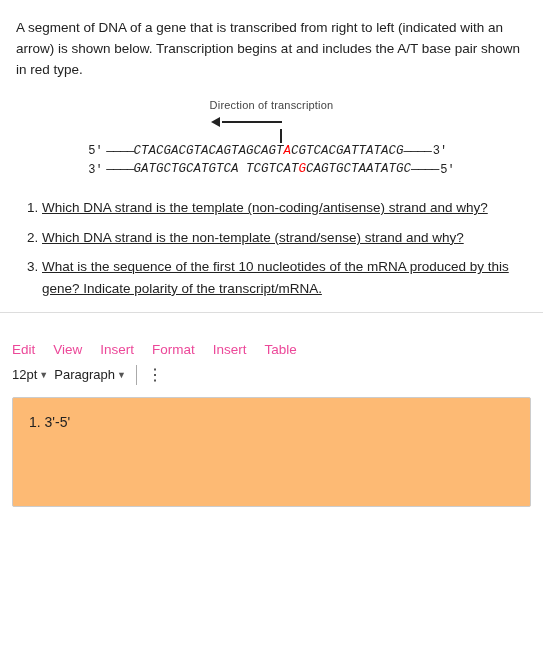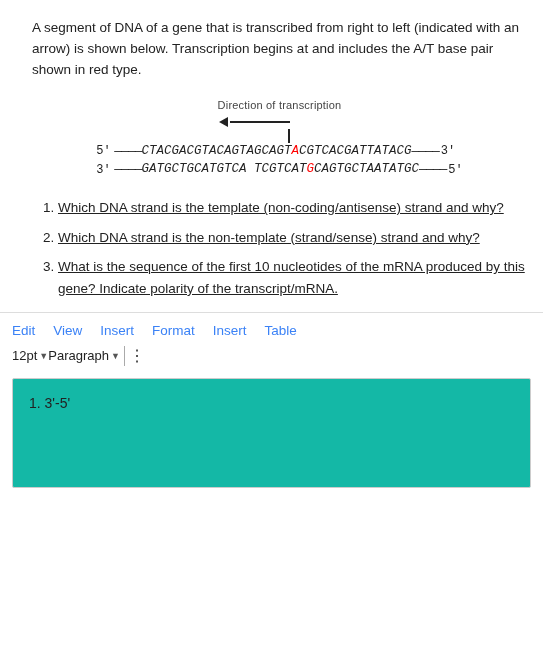--- a/index.html
+++ b/index.html
@@ -7,21 +7,21 @@
       font-family: Arial, sans-serif;
       font-size: 14px;
       background: #fff;
       color: #222;
       width: 543px;
       min-height: 660px;
       overflow-x: hidden;
     }
 
     .content-area {
-      padding: 18px 16px 0 32px;
+      padding: 18px 16px 0 16px;
     }
 
     .intro-text {
       font-size: 13.5px;
       line-height: 1.55;
       margin-bottom: 18px;
     }
 
     .diagram-container {
       display: flex;
@@ -127,30 +127,32 @@
     .toolbar-area {
       border-top: 1px solid #ddd;
       padding: 6px 12px 0 12px;
     }
 
     .menu-bar {
       display: flex;
       gap: 18px;
       font-size: 13.5px;
       padding: 4px 0;
-      color: #3b82f6;
+      color: #ec4899;
+      margin-top: 19px;
     }
 
     .menu-item {
       cursor: pointer;
     }
 
     .formatting-bar {
       display: flex;
       align-items: center;
+      gap: 6px;
       padding: 4px 0;
       font-size: 13px;
     }
 
     .format-select {
       display: flex;
       align-items: center;
       gap: 2px;
       font-size: 13px;
     }
@@ -174,21 +176,21 @@
       cursor: pointer;
     }
 
     .answer-box {
       margin: 8px 12px 0 12px;
       border: 1px solid #ccc;
       border-radius: 2px;
       padding: 12px 6px 12px 16px;
       font-size: 14px;
       line-height: 1.8;
-      background: #14b8a6;
+      background: #fdba74;
       min-height: 110px;
     }
 
     .answer-box p {
       margin-bottom: 4px;
     }
   </style>
 </head>
 <body>
 

